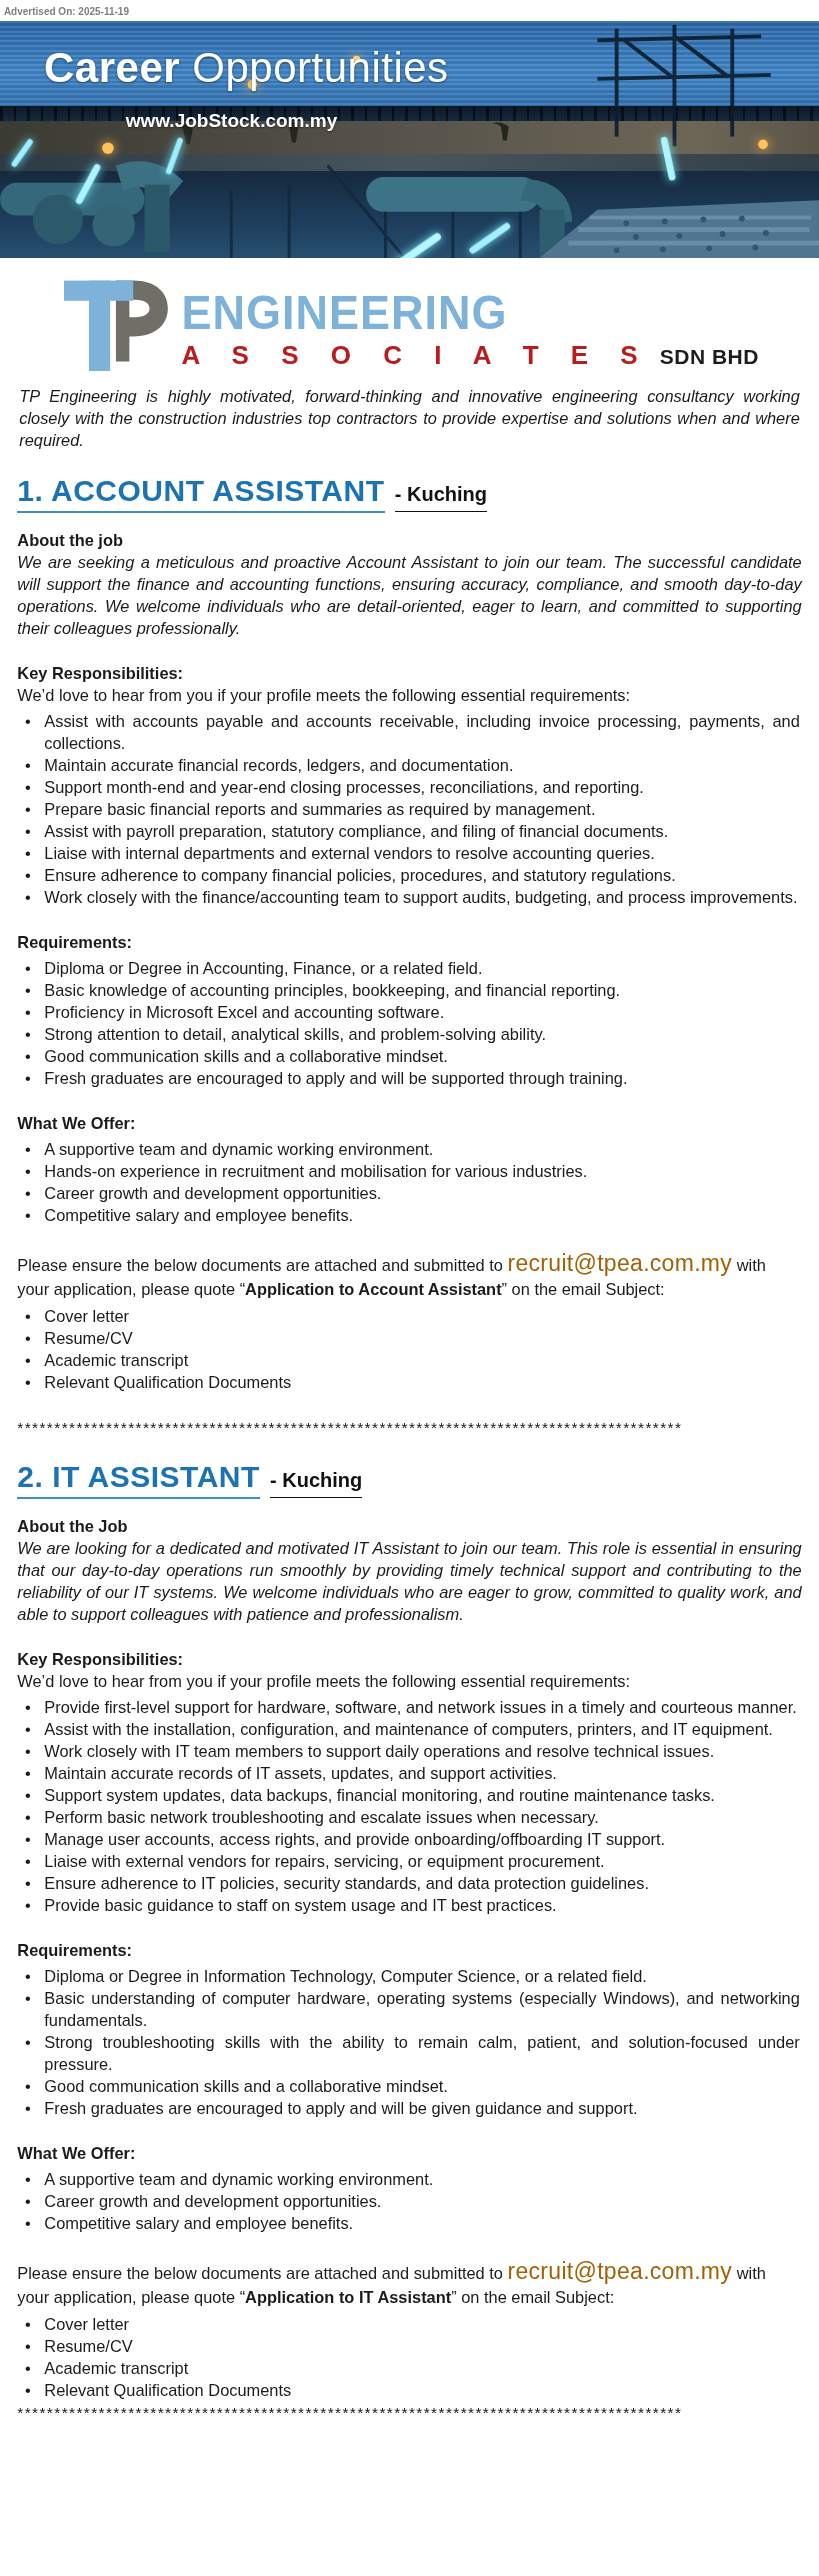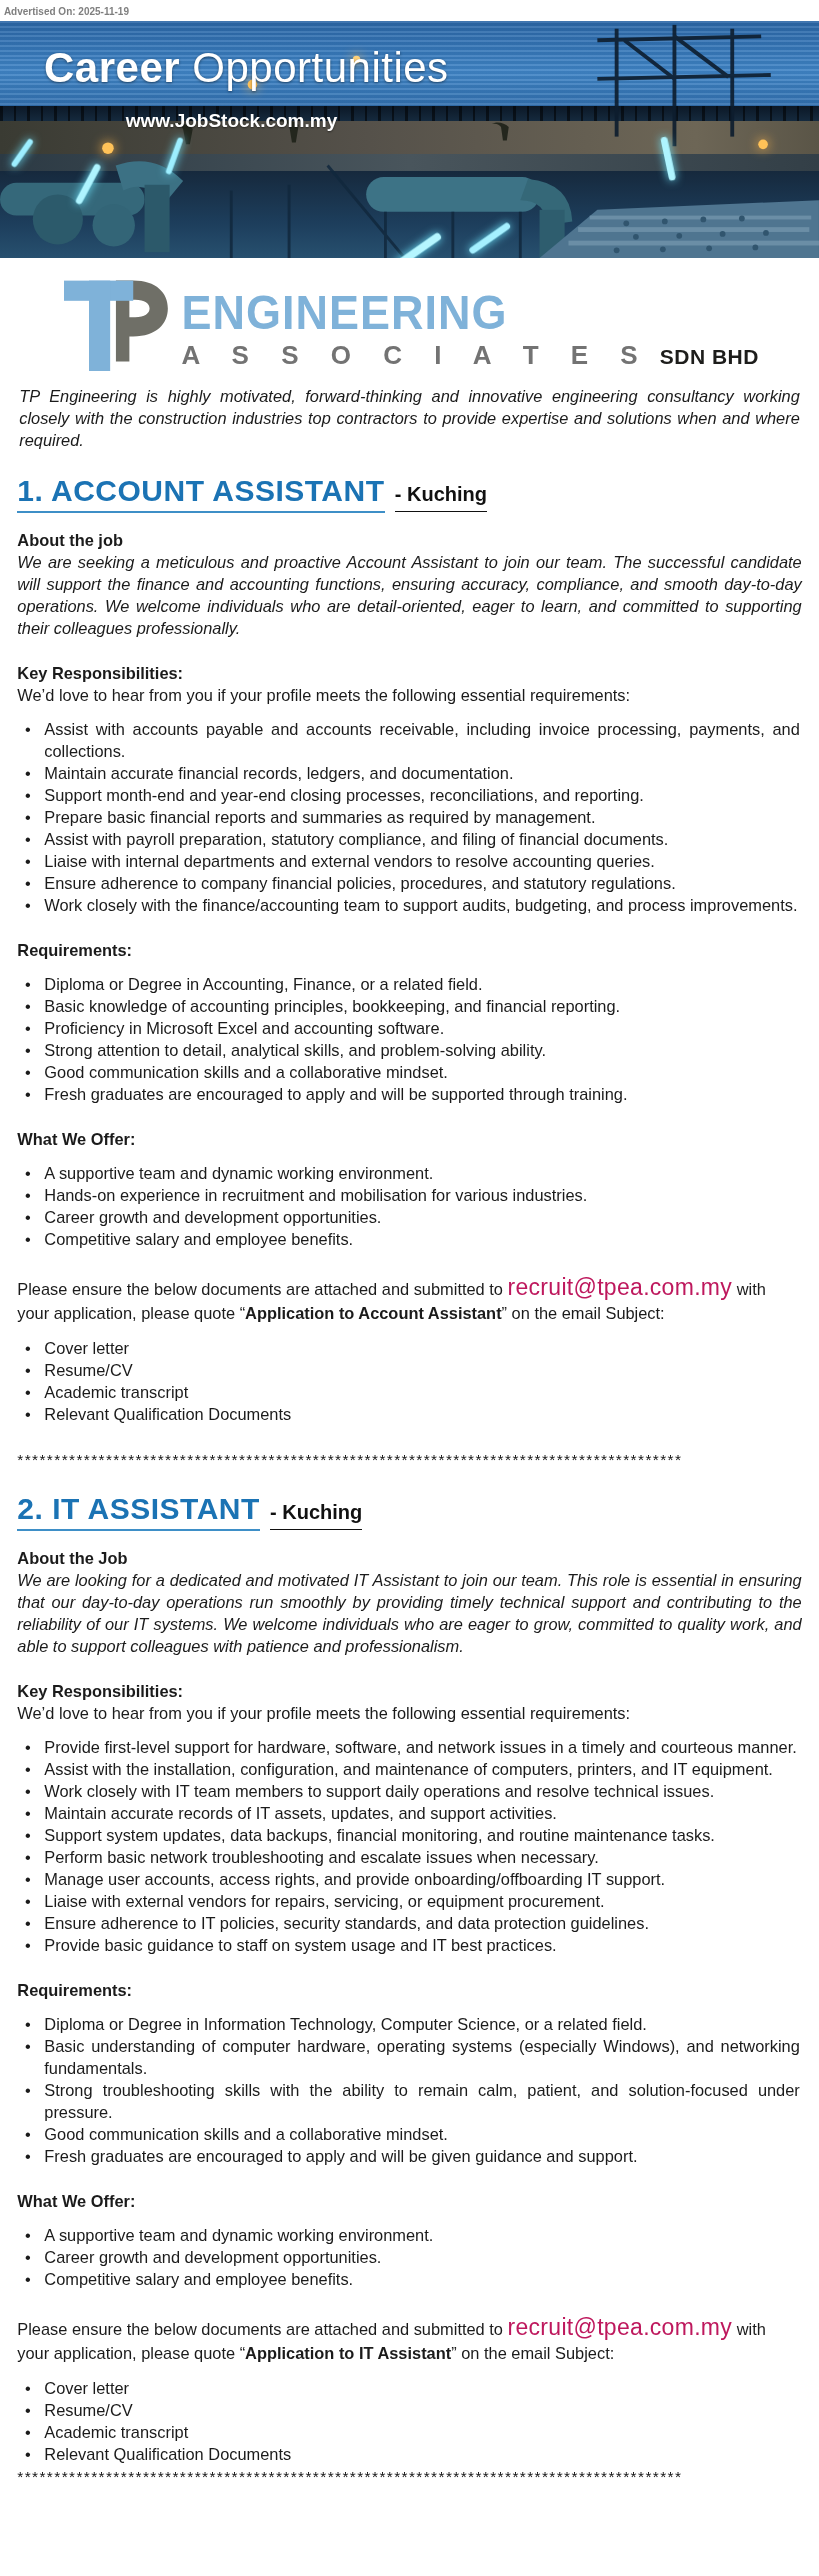--- a/index.html
+++ b/index.html
@@ -57,21 +57,21 @@
   }
 
   
   .logo-wrap{ display:flex; justify-content:center; align-items:flex-end; gap:13.5px; padding:13.5px 0 3.9px; }
   .logo-text{ display:flex; flex-direction:column; }
   .logo-line1{
     color:#7fb2d9; font-weight:bold; font-size:45px; line-height:0.95;
     letter-spacing:1px; transform:scaleY(1.08); transform-origin:bottom left;
   }
   .logo-line2{ display:flex; align-items:baseline; gap:9.6px; margin-top:3.9px; }
-  .logo-assoc{ color:#737373; font-weight:bold; font-size:26px; letter-spacing:12.5px; }
+  .logo-assoc{ color:#b91c1c; font-weight:bold; font-size:26px; letter-spacing:12.5px; }
   .logo-suffix{ color:#1d1d1b; font-weight:bold; font-size:21px; letter-spacing:0.5px; }
 
   
   .doc{ padding:0 17.3px; }
   p{ margin:0; }
   .body-text{ font-size:16.4px; line-height:22px; }
   .justify{ text-align:justify;font-style:italic; }
   .intro-para{ margin:9.6px 1.9px 25px; }
 
   .job-heading{ margin:25px 0 23px; line-height:1.0; }
@@ -79,32 +79,32 @@
     color:#1b73b4; font-weight:bold; font-size:30px; letter-spacing:0.5px;
     border-bottom:2.9px solid #3e8fc7; padding-bottom:3.9px;
   }
   .job-loc{
     color:#111; font-weight:bold; font-size:20px;
     border-bottom:1.9px solid #111; padding-bottom:5.8px; margin-left:5.8px;
   }
   .sub-head{ font-weight:bold; font-size:16.4px; line-height:22px; margin-top:23px; }
   .after-gap{ margin-bottom:23px; }
 
-  ul.bullets{ list-style:none; margin:12px 0 0 0; padding:0; }
+  ul.bullets{ list-style:none; margin:4px 0 0 0; padding:0; }
   ul.bullets li{
     position:relative; padding-left:27px; font-size:16.4px; line-height:22px;
     text-align:justify; padding-right:1.9px;
   }
   ul.bullets li::before{
     content:"\2022"; position:absolute; left:7.7px; top:0; font-size:16.4px;
   }
 
   .apply-para{ margin-top:25px; font-size:16.4px; line-height:24px; }
   .email{
-    color:#be185d; font-size:23px; text-decoration:none; letter-spacing:0.3px;
+    color:#a16207; font-size:23px; text-decoration:none; letter-spacing:0.3px;
   }
   .q-bold{ font-weight:bold; }
 
   .separator{
     font-size:15.4px; line-height:19px; letter-spacing:1.4px; white-space:nowrap;
     overflow:hidden; color:#111; margin:25px 0 5.8px;
   }
   .separator.tight{ margin:1.9px 0 5.8px; }
 </style>
 </head>

